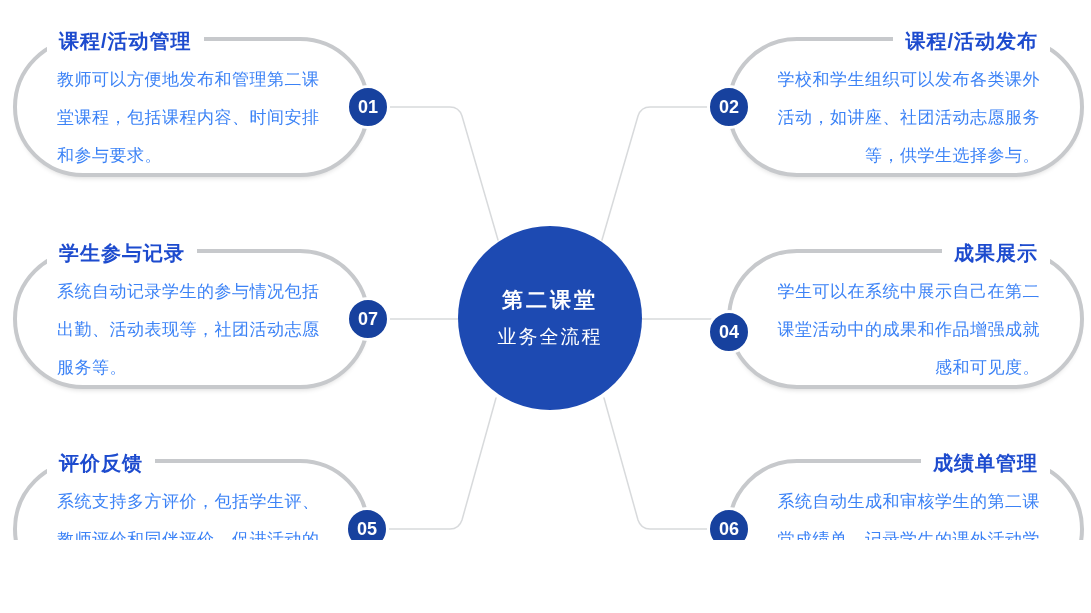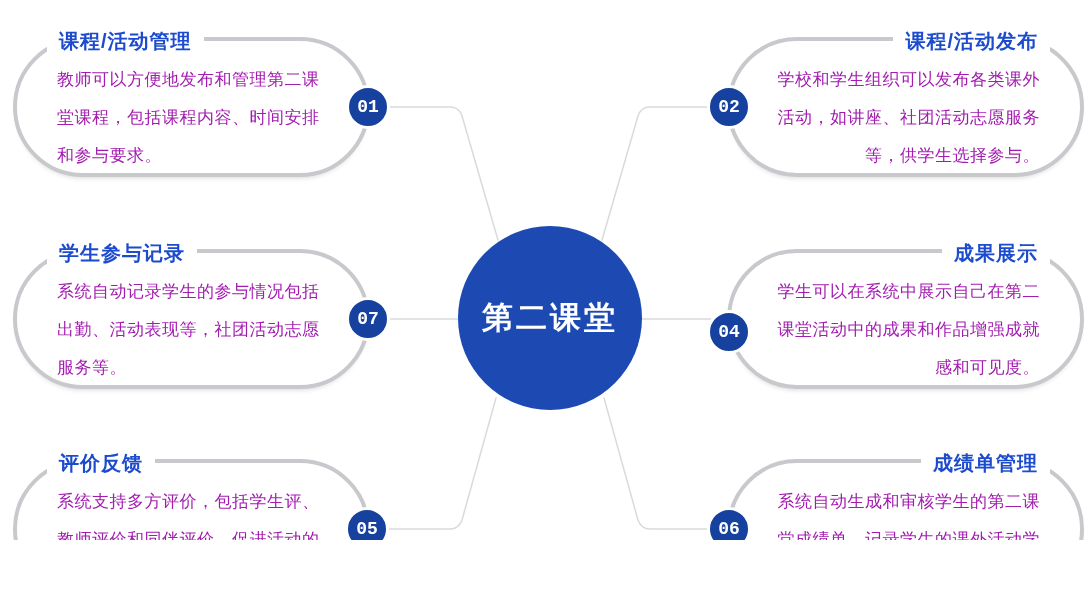--- a/index.html
+++ b/index.html
@@ -26,47 +26,47 @@
   .card-title {
     position:absolute; top:-15px; height:30px; line-height:30px;
     font-size:20px; font-weight:bold; color:#1d4bce; letter-spacing:1px;
     background:#ffffff; padding:0 12px; white-space:nowrap; z-index:3;
   }
   .card.left  .card-title { left:30px; }
   .card.right .card-title { right:30px; }
 
   .card-text {
     position:absolute; top:20px; width:278px;
-    font-size:17px; line-height:38px; color:#a21caf; letter-spacing:0.5px;
+    font-size:17px; line-height:38px; color:#3b82f6; letter-spacing:0.5px;
   }
   .card.left  .card-text { left:40px; text-align:left; }
   .card.right .card-text { right:40px; text-align:right; }
 
   
   .num-badge {
     position:absolute; width:38px; height:38px; border-radius:50%;
     background:#17419e; border:3px solid #ffffff; box-sizing:content-box;
-    color:#ffffff; font-family:Liberation Mono, monospace; font-weight:bold; font-size:18px;
+    color:#ffffff; font-family:Liberation Sans, sans-serif; font-weight:bold; font-size:18px;
     display:flex; align-items:center; justify-content:center; z-index:4;
   }
   .pos-01 { left:346px; top:85px;  }
   .pos-02 { left:707px; top:85px;  }
   .pos-03 { left:346px; top:297px; }
   .pos-04 { left:707px; top:310px; }
   .pos-05 { left:345px; top:507px; }
   .pos-06 { left:707px; top:507px; }
 
   
   .center-circle {
     position:absolute; left:458px; top:226px; width:184px; height:184px;
     border-radius:50%; background:#1d4ab2; z-index:3;
     display:flex; flex-direction:column; align-items:center; justify-content:center;
     color:#ffffff; text-align:center;
   }
-  .center-title { font-size:31px; font-weight:bold; letter-spacing:3px; }
+  .center-title { font-size:21px; font-weight:bold; letter-spacing:3px; }
   .center-sub   { font-size:19px; letter-spacing:2px; margin-top:10px; }
 </style>
 </head>
 <body>
 
 <div class="canvas">
 
   <svg class="connectors" width="1091" height="613" viewBox="0 0 1091 613">
     <path d="M387,107 H450 Q459,107 462,116 L498,240"></path>
     <path d="M711,107 H650 Q641,107 638,116 L602,240"></path>
@@ -108,15 +108,16 @@
 
   <div class="num-badge pos-01">01</div>
   <div class="num-badge pos-02">02</div>
   <div class="num-badge pos-03">07</div>
   <div class="num-badge pos-04">04</div>
   <div class="num-badge pos-05">05</div>
   <div class="num-badge pos-06">06</div>
 
   <div class="center-circle">
     <div class="center-title">第二课堂</div>
+    <div class="center-sub">业务全流程</div>
   </div>
 
 </div>
 
 </body></html>

